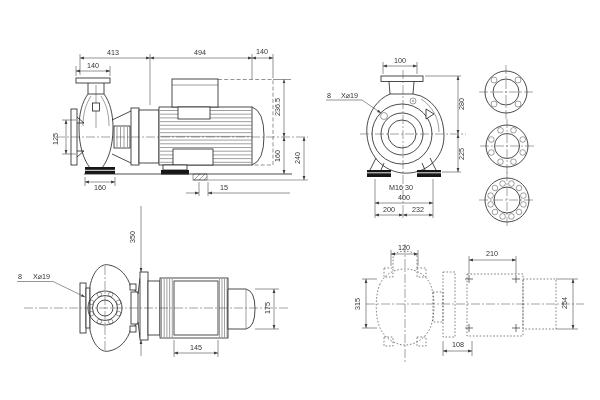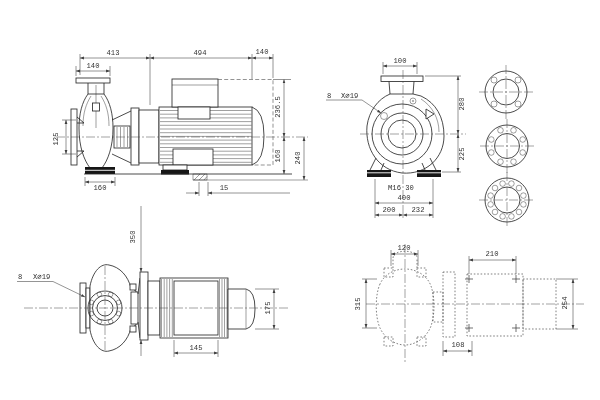--- a/index.html
+++ b/index.html
@@ -1,17 +1,17 @@
 <!DOCTYPE html>
 <html><head>
 <meta charset="utf-8">
 <style>
   html,body{margin:0;padding:0;background:#fff;}
   #stage{position:relative;width:600px;height:400px;background:#fff;overflow:hidden;
-         font-family:Liberation Mono, monospace;}
+         font-family:Liberation Sans, sans-serif;}
   svg{position:absolute;left:0;top:0;}
   .ln   {stroke:#2b2b2b;fill:none;stroke-width:.85;}
   .lnf  {stroke:#2b2b2b;fill:#fff;stroke-width:.85;}
   .thin {stroke:#2b2b2b;fill:none;stroke-width:.45;}
   .blk  {fill:#161616;stroke:none;}
   .cl   {stroke:#444;fill:none;stroke-width:.5;stroke-dasharray:9 2 2 2;}
   .dash {stroke:#4a4a4a;fill:none;stroke-width:.6;stroke-dasharray:4 2.2;}
   .dot  {stroke:#4a4a4a;fill:none;stroke-width:.7;stroke-dasharray:1.6 1.8;}
   .dim  {stroke:#3d3d3d;fill:none;stroke-width:.55;}
   .dt   {font-size:7.2px;fill:#333;text-anchor:middle;}

